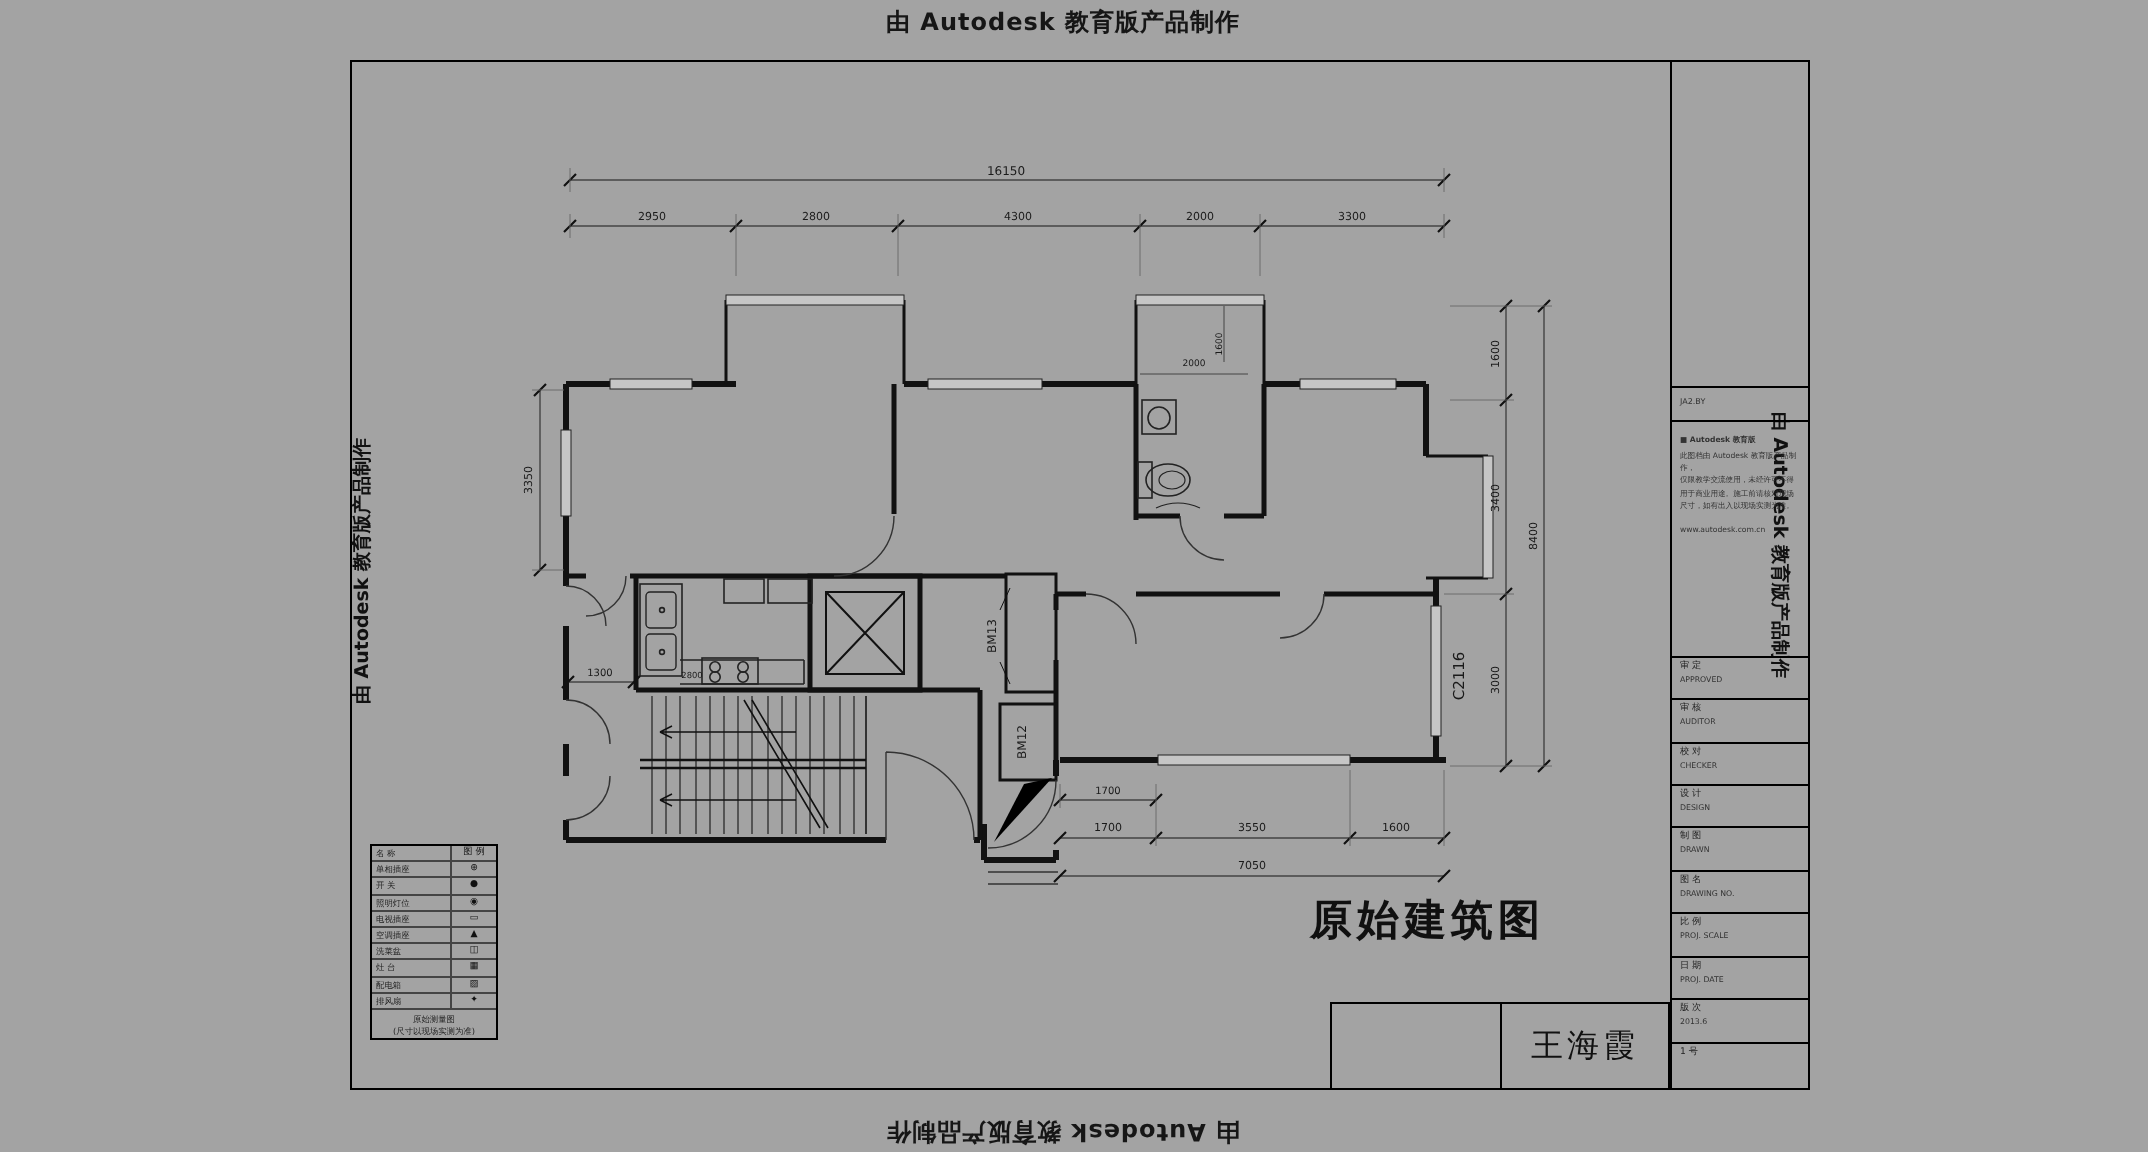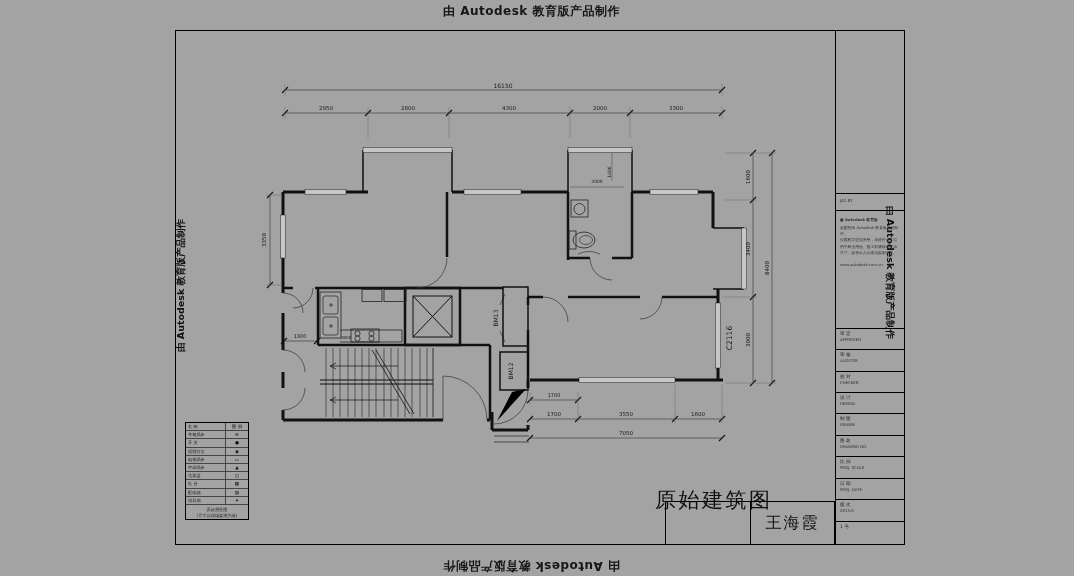--- a/index.html
+++ b/index.html
@@ -24,21 +24,21 @@
   .sig .r{width:84px;border-left:1px solid #000;box-sizing:border-box;display:flex;align-items:center;
           justify-content:center;font-family:"DejaVu Serif","Liberation Serif",serif;
           font-size:16px;letter-spacing:2px;color:#111;}
   .legend{left:185px;top:422px;width:64px;height:98px;border:1px solid #000;box-sizing:border-box;
           display:flex;flex-direction:column;}
   .lrow{height:8.2px;display:flex;border-bottom:1px solid #444;box-sizing:border-box;}
   .lrow .nm{width:40px;border-right:1px solid #444;box-sizing:border-box;font-size:4.2px;
             color:#222;padding-left:2px;line-height:8px;white-space:nowrap;overflow:hidden;}
   .lrow .sy{flex:1;font-size:4.6px;text-align:center;line-height:8px;color:#111;}
   .lfoot{flex:1;font-size:4.2px;color:#222;text-align:center;padding-top:2px;line-height:1.5;}
-  .ptitle{left:655px;top:446px;font-size:21px;font-weight:400;letter-spacing:2.5px;color:#101010;margin-top:40px;}
+  .ptitle{left:655px;top:446px;font-size:21px;font-weight:700;letter-spacing:2.5px;color:#101010;}
   svg text{font-family:"DejaVu Sans",sans-serif;fill:#1a1a1a;}
 </style>
 </head>
 <body>
 
 <div class="sheet">
 
   <svg class="abs" style="left:0;top:0" width="1074" height="576" viewBox="0 0 1074 576">
 
     <g stroke="#111" fill="none" stroke-width="3">

